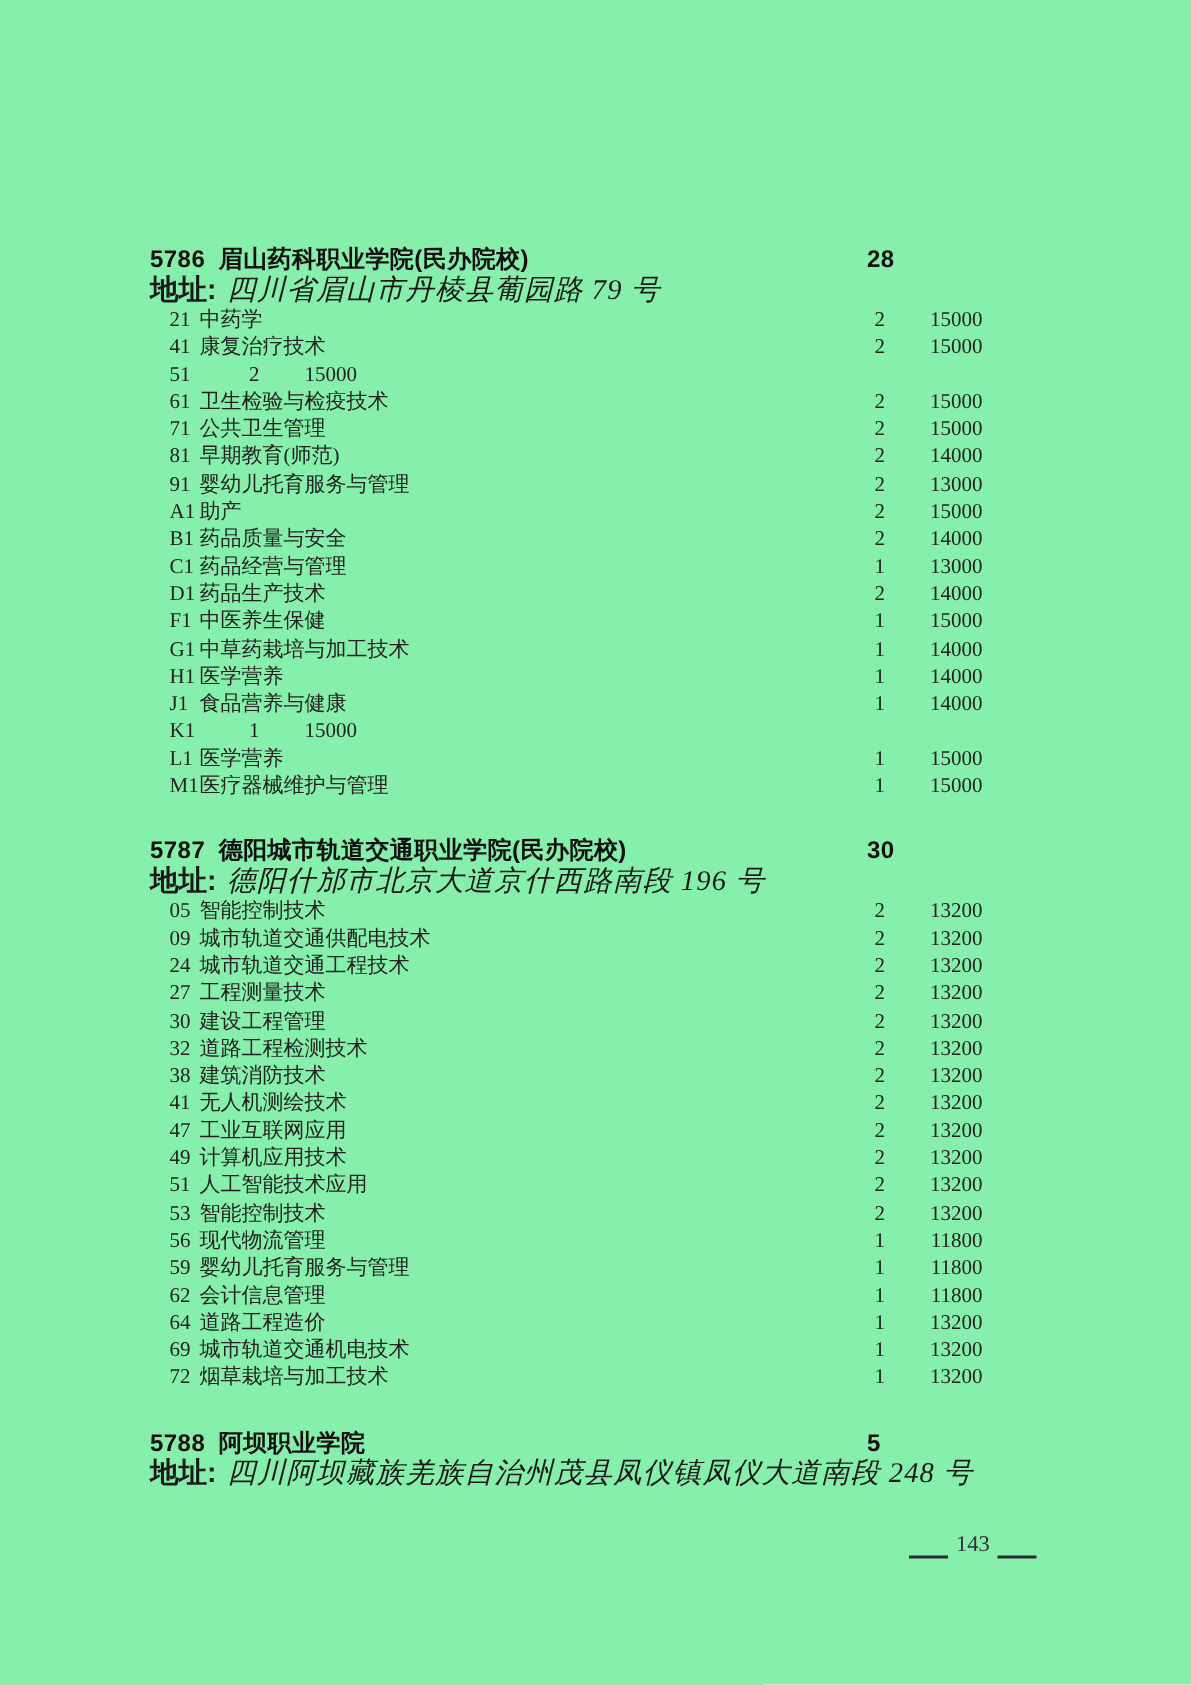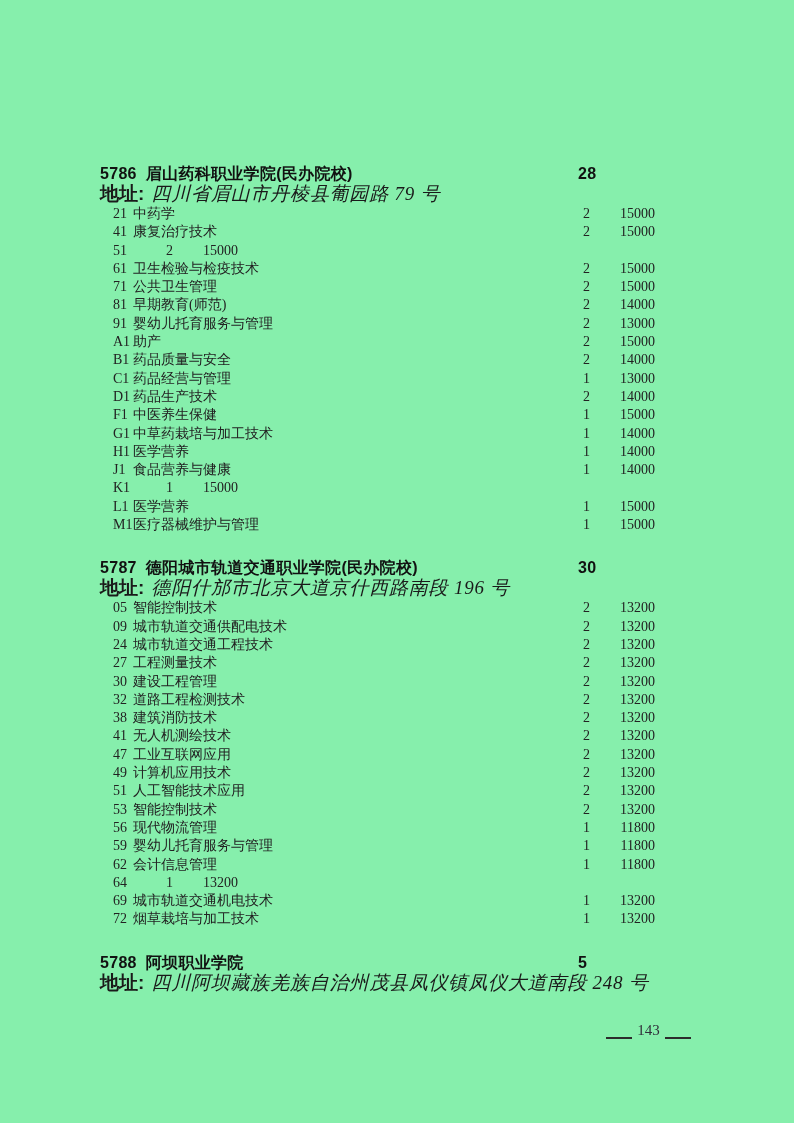--- a/index.html
+++ b/index.html
@@ -344,20 +344,21 @@
 
   <div class="major-row">
     <span class="major-code">62</span>
     <span class="major-name">会计信息管理</span>
     <span class="major-count">1</span>
     <span class="major-fee">11800</span>
   </div>
 
   <div class="major-row">
     <span class="major-code">64</span>
+    <span class="major-name">道路工程造价</span>
     <span class="major-count">1</span>
     <span class="major-fee">13200</span>
   </div>
 
   <div class="major-row">
     <span class="major-code">69</span>
     <span class="major-name">城市轨道交通机电技术</span>
     <span class="major-count">1</span>
     <span class="major-fee">13200</span>
   </div>

